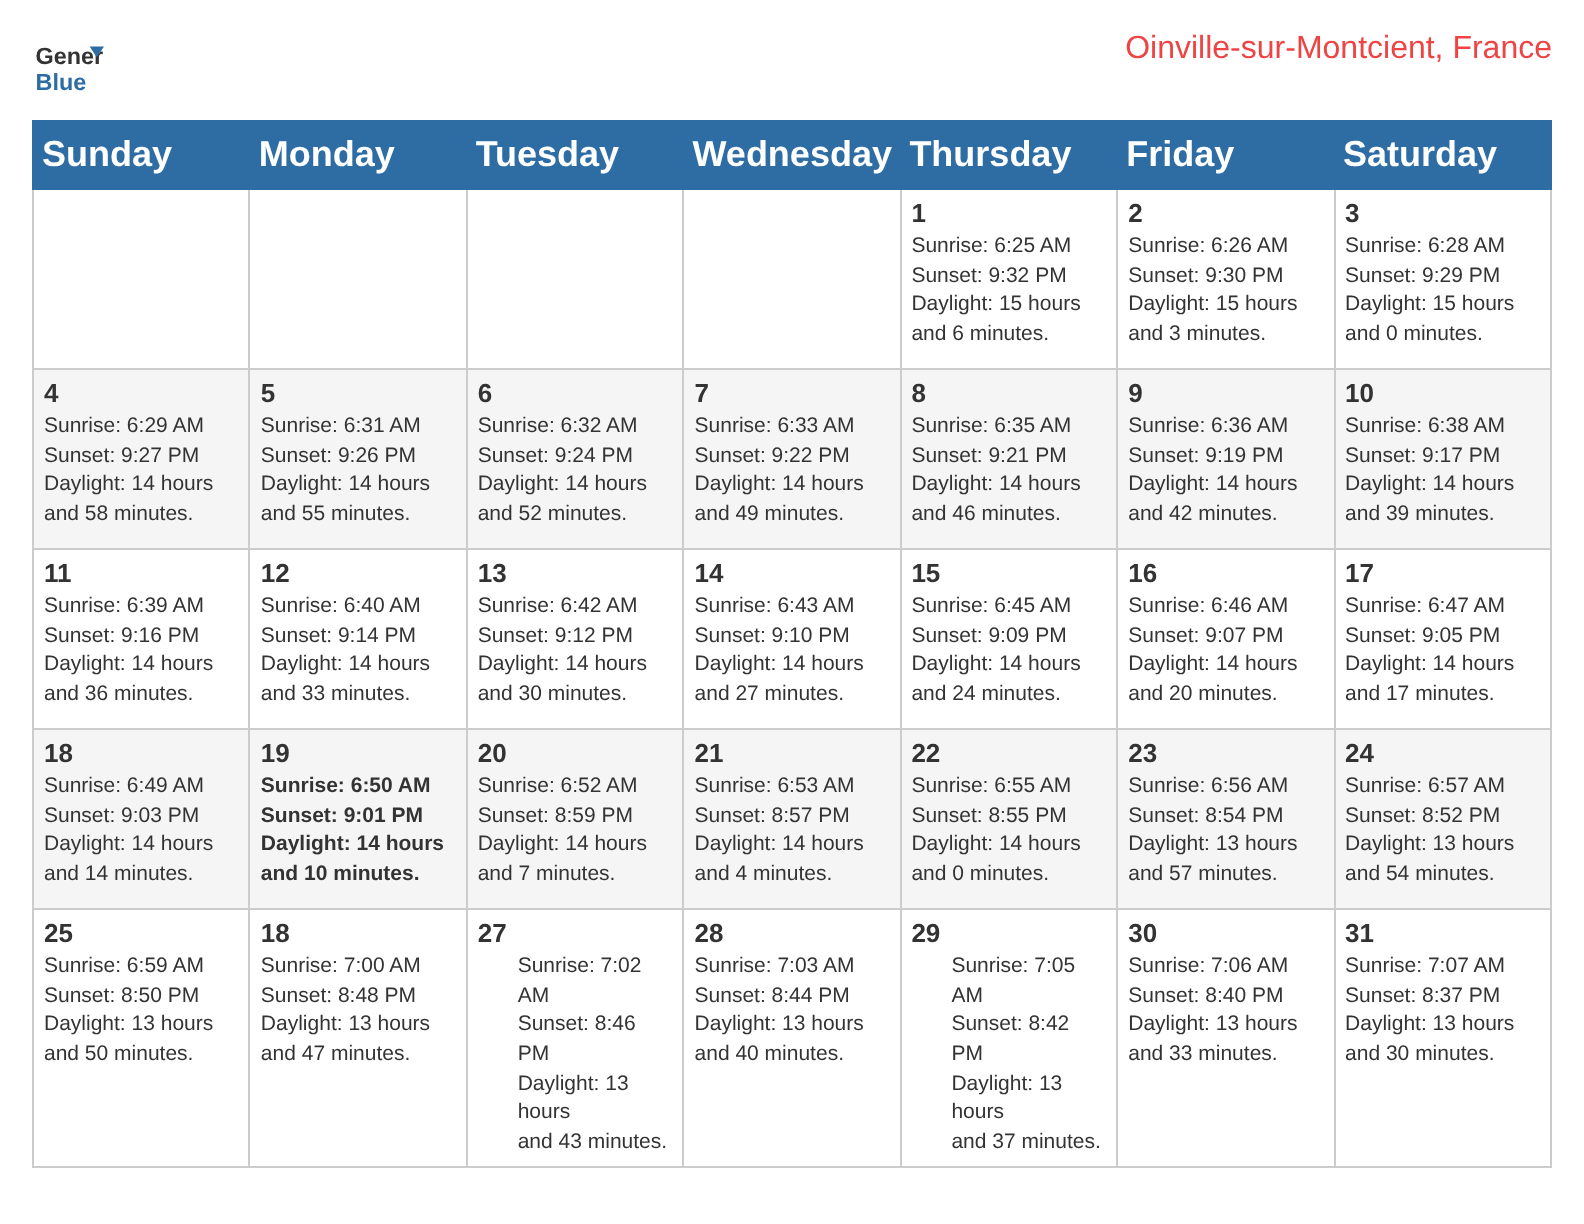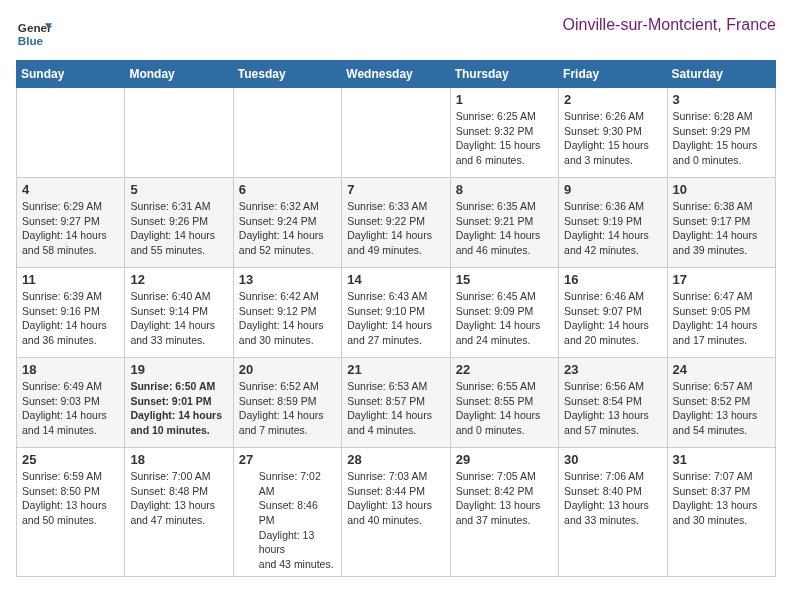--- a/index.html
+++ b/index.html
@@ -29,31 +29,31 @@
       text-align: right;
     }
     .calendar-title {
       font-size: 38px;
       font-weight: bold;
       color: #333;
       line-height: 1.1;
     }
     .calendar-subtitle {
       font-size: 16px;
-      color: #701a75;
+      color: #ef4444;
     }
     table {
       width: 100%;
       border-collapse: collapse;
       table-layout: fixed;
     }
     thead tr th {
       background-color: #2e6da4;
       color: #fff;
-      font-size: 12px;
+      font-size: 18px;
       font-weight: bold;
       padding: 6px 4px;
       text-align: left;
       border: 1px solid #2e6da4;
     }
     tbody tr td {
       vertical-align: top;
       border: 1px solid #ccc;
       padding: 4px 5px;
       height: 90px;
@@ -312,21 +312,21 @@
         </td>
         <td>
           <div class="day-number">28</div>
           <div class="day-detail" style="white-space: pre-line;">Sunrise: 7:03 AM
 Sunset: 8:44 PM
 Daylight: 13 hours
 and 40 minutes.</div>
         </td>
         <td>
           <div class="day-number">29</div>
-          <div class="day-detail" style="white-space: pre-line;">Sunrise: 7:05 AM
+          <div class="day-detail" style="white-space: pre-line; margin-left: 20px;">Sunrise: 7:05 AM
 Sunset: 8:42 PM
 Daylight: 13 hours
 and 37 minutes.</div>
         </td>
         <td>
           <div class="day-number">30</div>
           <div class="day-detail" style="white-space: pre-line;">Sunrise: 7:06 AM
 Sunset: 8:40 PM
 Daylight: 13 hours
 and 33 minutes.</div>

